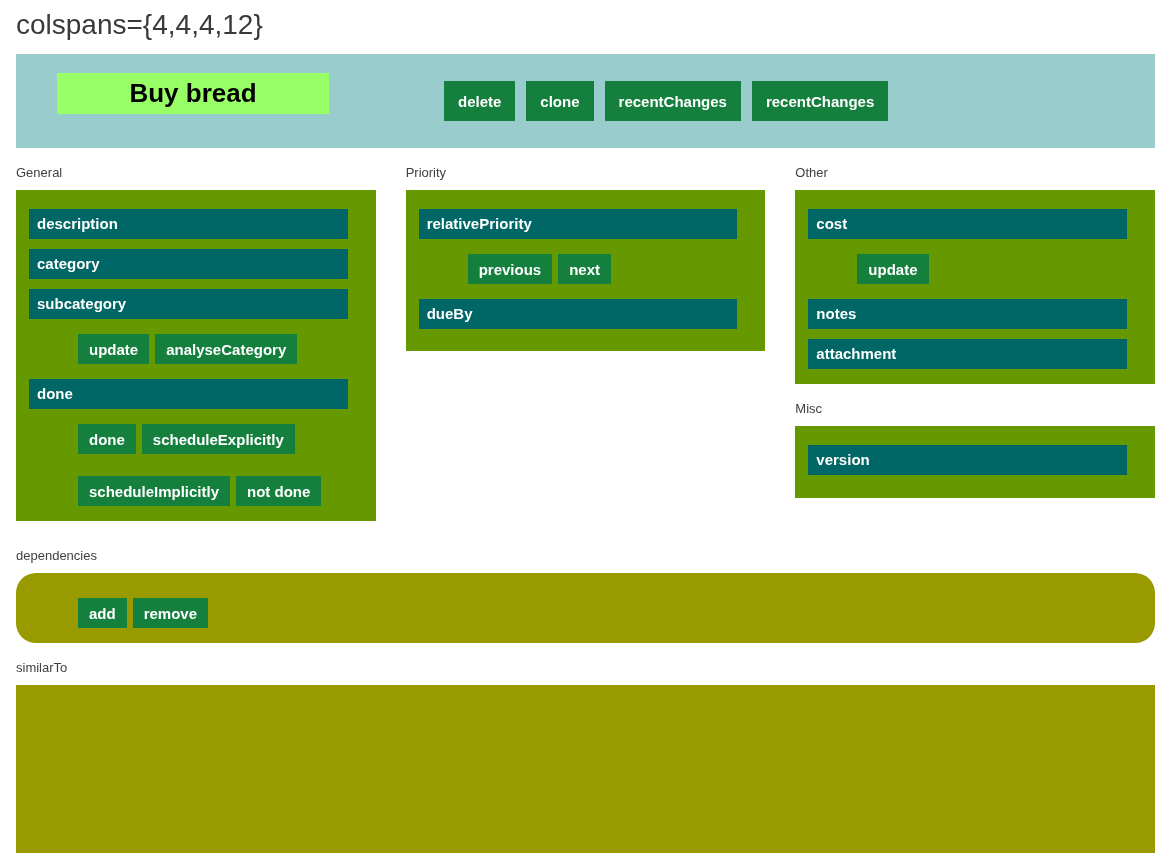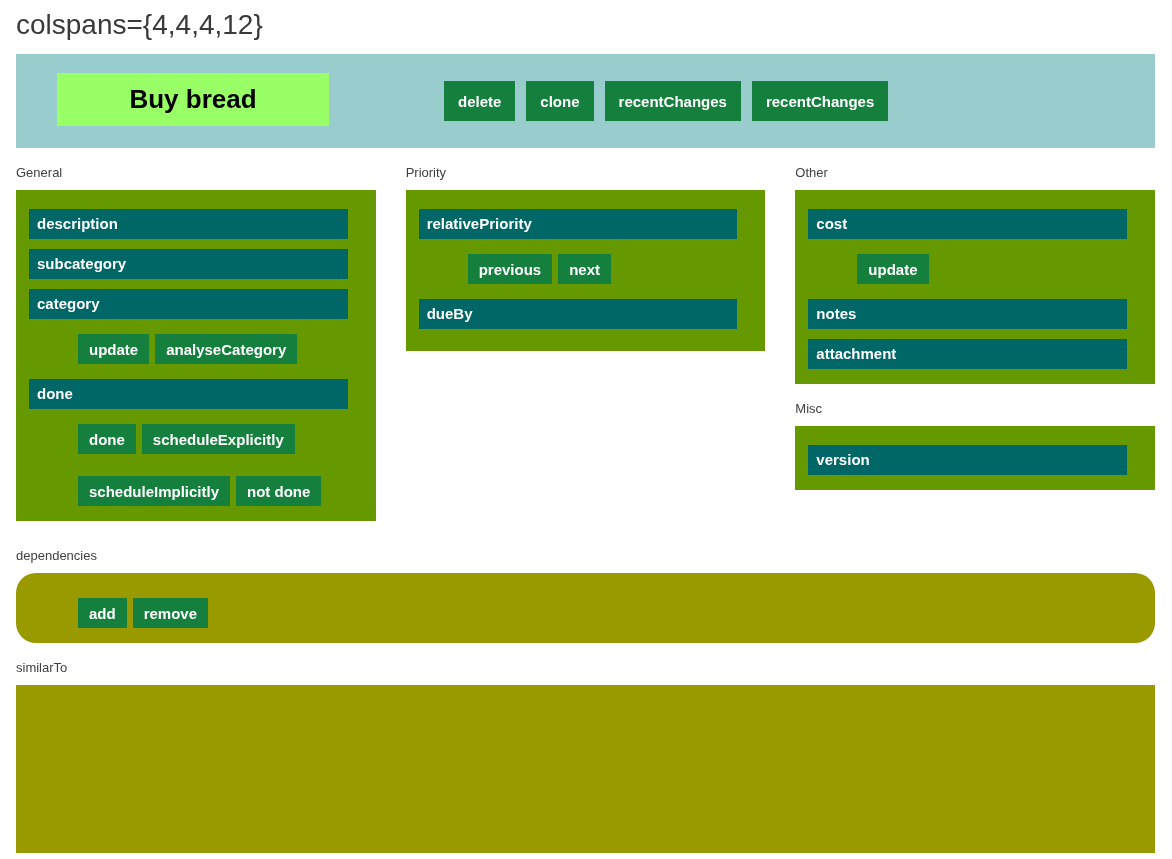--- a/index.html
+++ b/index.html
@@ -24,21 +24,21 @@
   .header-band {
     position: relative;
     margin: 13px 0 0 16px;
     width: 1139px;
     height: 94px;
     background: #99cccc;
   }
   .task-box {
     position: absolute;
     left: 41px; top: 19px;
-    width: 272px; height: 53px;
+    width: 272px; height: 41px;
     background: #99ff66;
     display: flex; align-items: center; justify-content: center;
     font-size: 26px; font-weight: bold; color: #000000;
   }
   .header-buttons {
     position: absolute;
     left: 428px; top: 27px;
     display: flex; gap: 11px;
   }
   .btn {
@@ -69,21 +69,21 @@
     margin: 15px 0 7px 0;
     line-height: 20px;
   }
 
   .panel {
     background: #669900;
     padding: 19px 28px 15px 13px;
   }
   .panel.pad-b-22 { padding-bottom: 22px; }
   .panel.pad-b-21 { }
-  .panel.pad-b-23 { padding-bottom: 15px; }
+  .panel.pad-b-23 { padding-bottom: 23px; }
 
   .field-bar {
     height: 30px;
     background: #006666;
     color: #ffffff;
     font-size: 15px;
     font-weight: bold;
     line-height: 30px;
     padding-left: 8px;
     margin-bottom: 10px;
@@ -130,22 +130,22 @@
       <button class="btn big">recentChanges</button>
     </div>
   </div>
 
   <div class="columns">
 
     <div class="col">
       <div class="section-label">General</div>
       <div class="panel">
         <div class="field-bar">description</div>
+        <div class="field-bar">category</div>
         <div class="field-bar">subcategory</div>
-        <div class="field-bar">category</div>
         <div class="button-row">
           <button class="btn small">update</button>
           <button class="btn small">analyseCategory</button>
         </div>
         <div class="field-bar">done</div>
         <div class="button-row last">
           <button class="btn small">done</button>
           <button class="btn small">scheduleExplicitly</button>
         </div>
         <div class="button-row tight">

